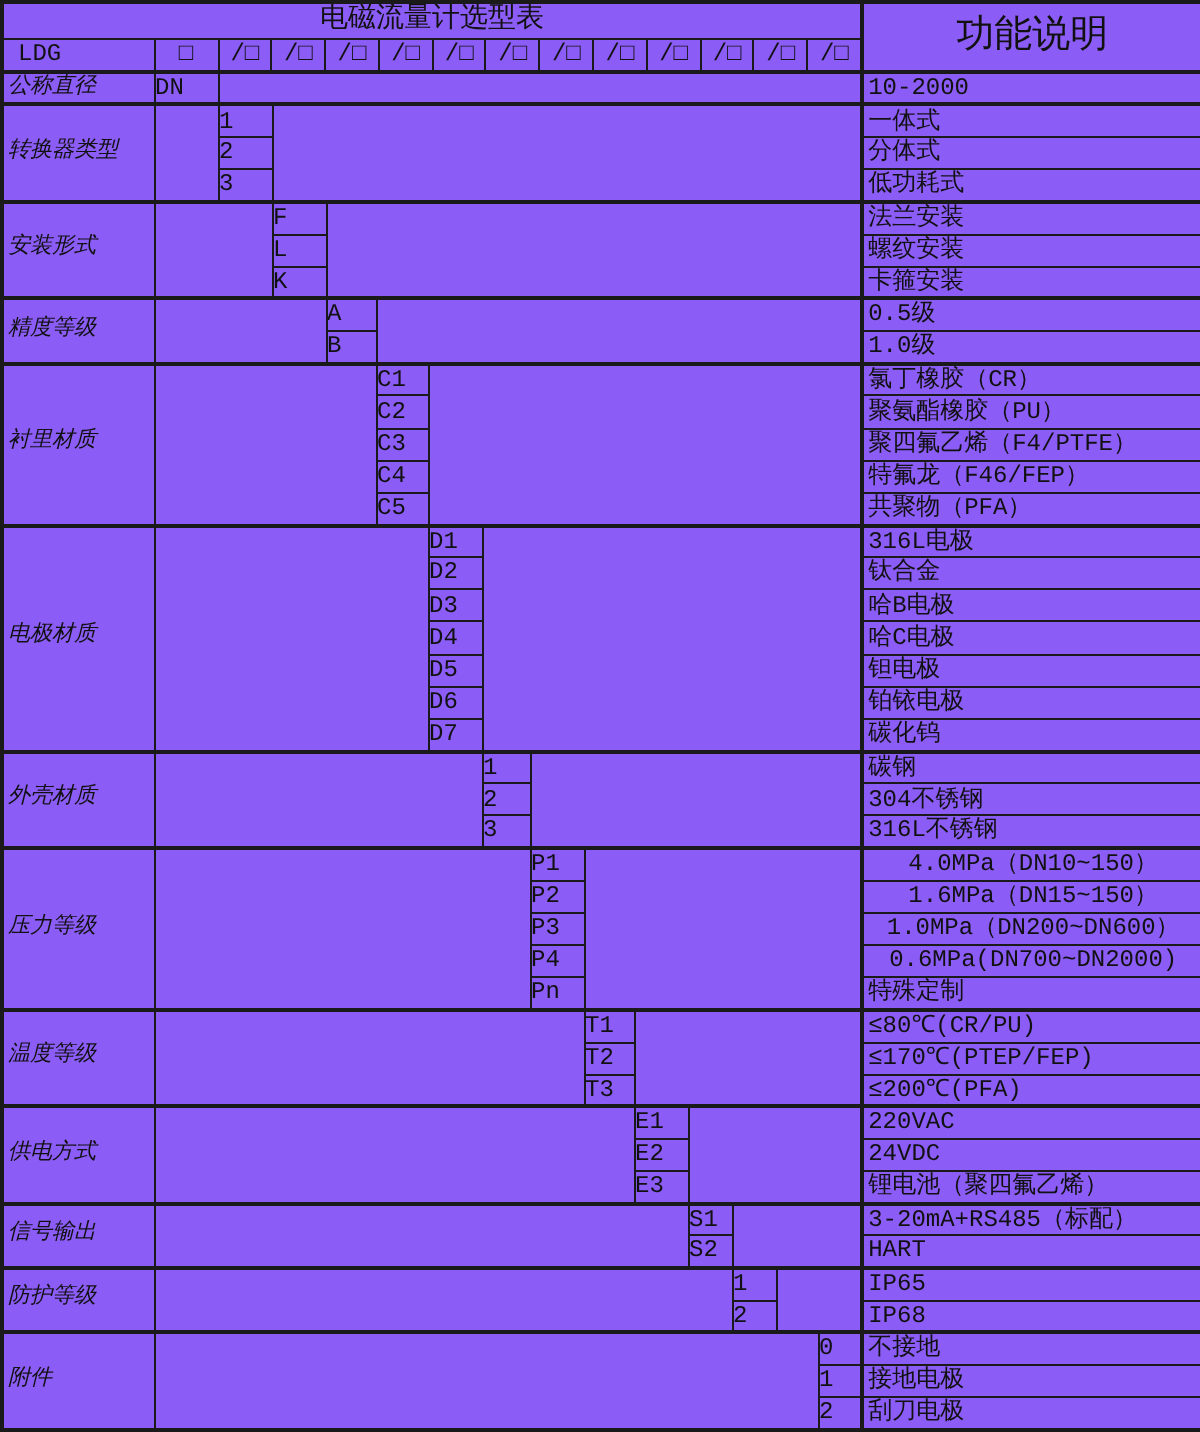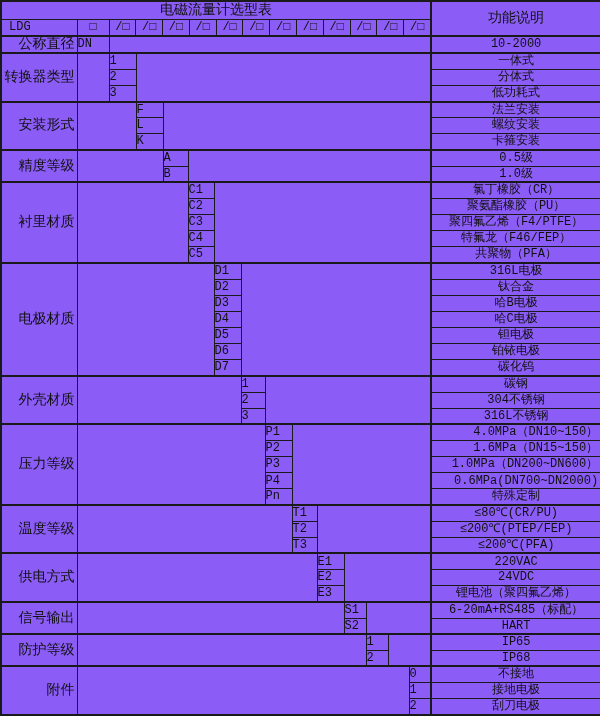--- a/index.html
+++ b/index.html
@@ -19,35 +19,35 @@
     line-height:1.05;
     overflow:hidden;
     white-space:nowrap;
     color:#111;
     vertical-align:middle;
   }
   tr.title-row{height:18px;}
   tr.model-row{height:17px;margin-left:34px;}
   tr.data-row{height:16px;}
   .title-cell{text-align:center;font-size:14px;padding:0;}
-  .func-header{text-align:center;font-size:14px;border-left:2px solid #1a1a1a;}
+  .func-header{text-align:center;font-size:19px;border-left:2px solid #1a1a1a;}
   .model-prefix{padding-left:7px;}
   .model-slots{padding:0;}
   .slots-flex{display:flex;height:100%;align-items:stretch;}
   .slot{
     flex:1 1 0;display:flex;align-items:center;justify-content:center;
     border-right:1px solid #1a1a1a;font-size:12px;
   }
   .slot:last-child{border-right:none;}
   .slot.first{flex:0 0 31px;}
-  .label-cell{text-align:right;font-size:14px;}
+  .label-cell{text-align:left;font-size:11px;font-style:italic;}
   .code-cell{text-align:left;padding:0;}
   .filler{padding:0;}
-  .func-cell{text-align:center;border-left:2px solid #1a1a1a;}
-  .func-cell.left{text-align:right;padding-left:3px;}
+  .func-cell{border-left:2px solid #1a1a1a;}
+  .func-cell.left{text-align:center;padding-left:3px;}
   tr.section-start td{border-top:2px solid #1a1a1a;}
 </style>
 </head>
 <body>
 
 <div class="page">
   <table class="selector">
     <colgroup>
       <col style="width:76px">
         <col style="width:32px">
@@ -232,21 +232,21 @@
         </tr>
         <tr class="data-row section-start">
           <td class="label-cell" rowspan="3">温度等级</td>
           <td class="filler" rowspan="3" colspan="8"></td>
           <td class="code-cell">T1</td>
           <td class="filler" rowspan="3" colspan="5"></td>
           <td class="func-cell">≤80℃(CR/PU)</td>
         </tr>
         <tr class="data-row">
           <td class="code-cell">T2</td>
-          <td class="func-cell">≤200℃(PTEP/FEP)</td>
+          <td class="func-cell">≤170℃(PTEP/FEP)</td>
         </tr>
         <tr class="data-row">
           <td class="code-cell">T3</td>
           <td class="func-cell">≤200℃(PFA)</td>
         </tr>
         <tr class="data-row section-start">
           <td class="label-cell" rowspan="3">供电方式</td>
           <td class="filler" rowspan="3" colspan="9"></td>
           <td class="code-cell">E1</td>
           <td class="filler" rowspan="3" colspan="4"></td>
@@ -258,21 +258,21 @@
         </tr>
         <tr class="data-row">
           <td class="code-cell">E3</td>
           <td class="func-cell">锂电池（聚四氟乙烯）</td>
         </tr>
         <tr class="data-row section-start">
           <td class="label-cell" rowspan="2">信号输出</td>
           <td class="filler" rowspan="2" colspan="10"></td>
           <td class="code-cell">S1</td>
           <td class="filler" rowspan="2" colspan="3"></td>
-          <td class="func-cell">6-20mA+RS485（标配）</td>
+          <td class="func-cell">3-20mA+RS485（标配）</td>
         </tr>
         <tr class="data-row">
           <td class="code-cell">S2</td>
           <td class="func-cell">HART</td>
         </tr>
         <tr class="data-row section-start">
           <td class="label-cell" rowspan="2">防护等级</td>
           <td class="filler" rowspan="2" colspan="11"></td>
           <td class="code-cell">1</td>
           <td class="filler" rowspan="2" colspan="2"></td>

